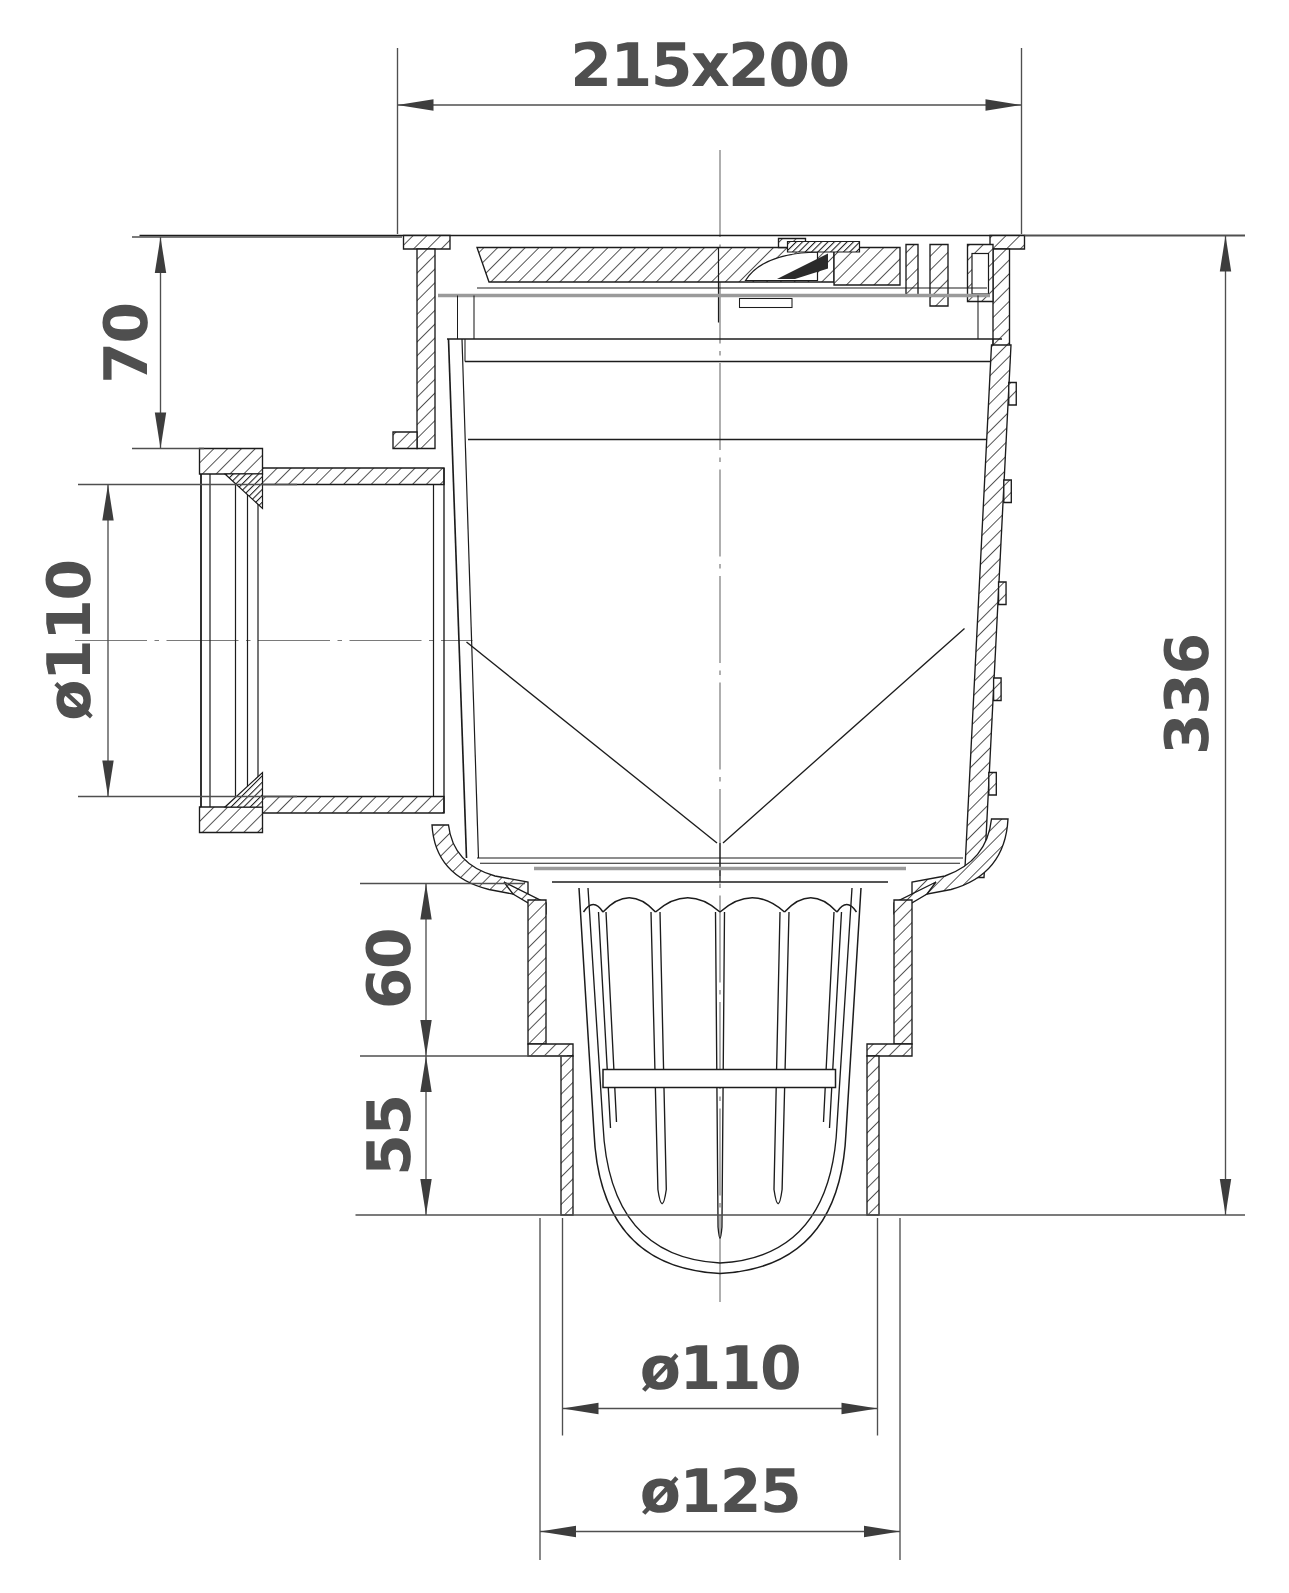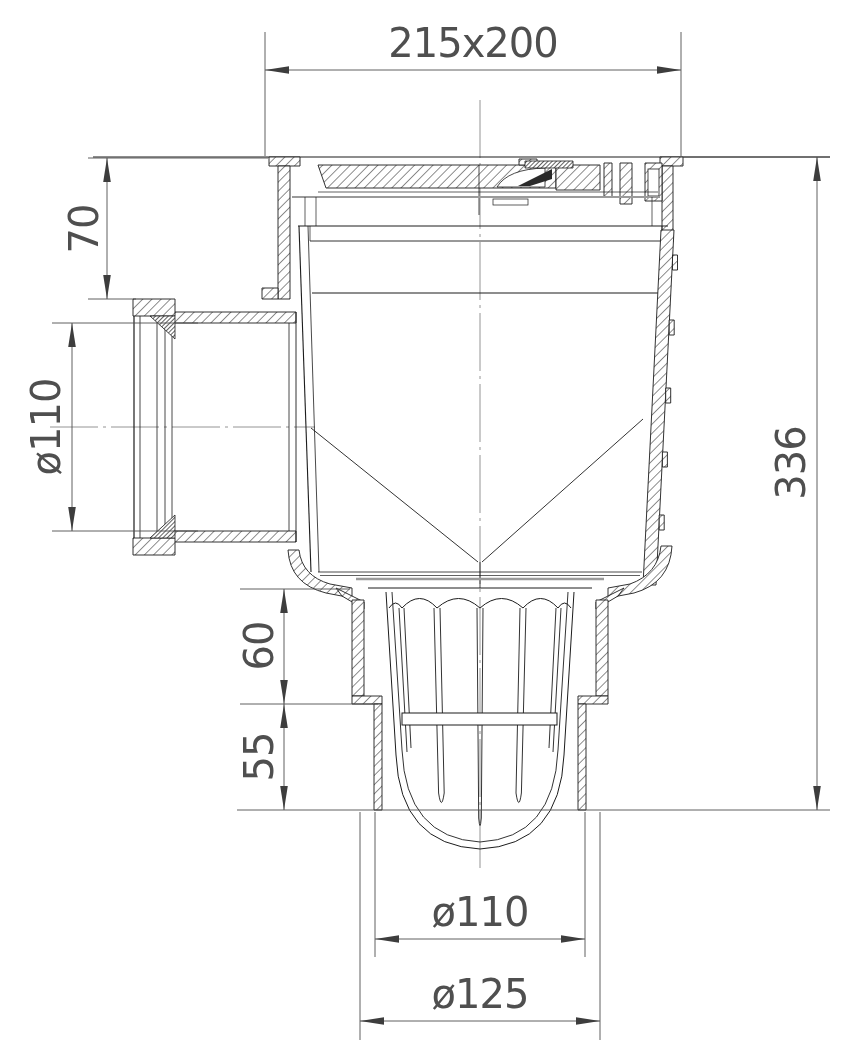--- a/index.html
+++ b/index.html
@@ -1,17 +1,17 @@
 <!DOCTYPE html>
 <html><head>
 <meta charset="utf-8">
 <style>
   html,body{margin:0;padding:0;background:#ffffff;}
   .page{position:relative;width:859px;height:1062px;background:#ffffff;overflow:hidden;
-        font-family:"DejaVu Sans",sans-serif;}
+        font-family:"DejaVu Sans",sans-serif;font-weight:bold;}
   svg{position:absolute;left:0;top:0;}
   .dim-text{font-family:"DejaVu Sans",sans-serif;font-size:40px;fill:#4f4f4f;letter-spacing:-1px;}
   .dim-line{stroke:#4f4f4f;stroke-width:0.9;fill:none;}
   .dim-arrow{fill:#3d3d3d;stroke:none;}
   .ln{stroke:#1c1c1c;fill:none;}
   .hatched{fill:url(#hatch);stroke:#1c1c1c;stroke-width:0.9;}
   .dense{fill:url(#denseHatch);stroke:#1c1c1c;stroke-width:0.8;}
   .grayln{stroke:#9a9a9a;fill:none;}
   .cl{stroke:#7a7a7a;stroke-width:0.8;fill:none;}
 </style>

